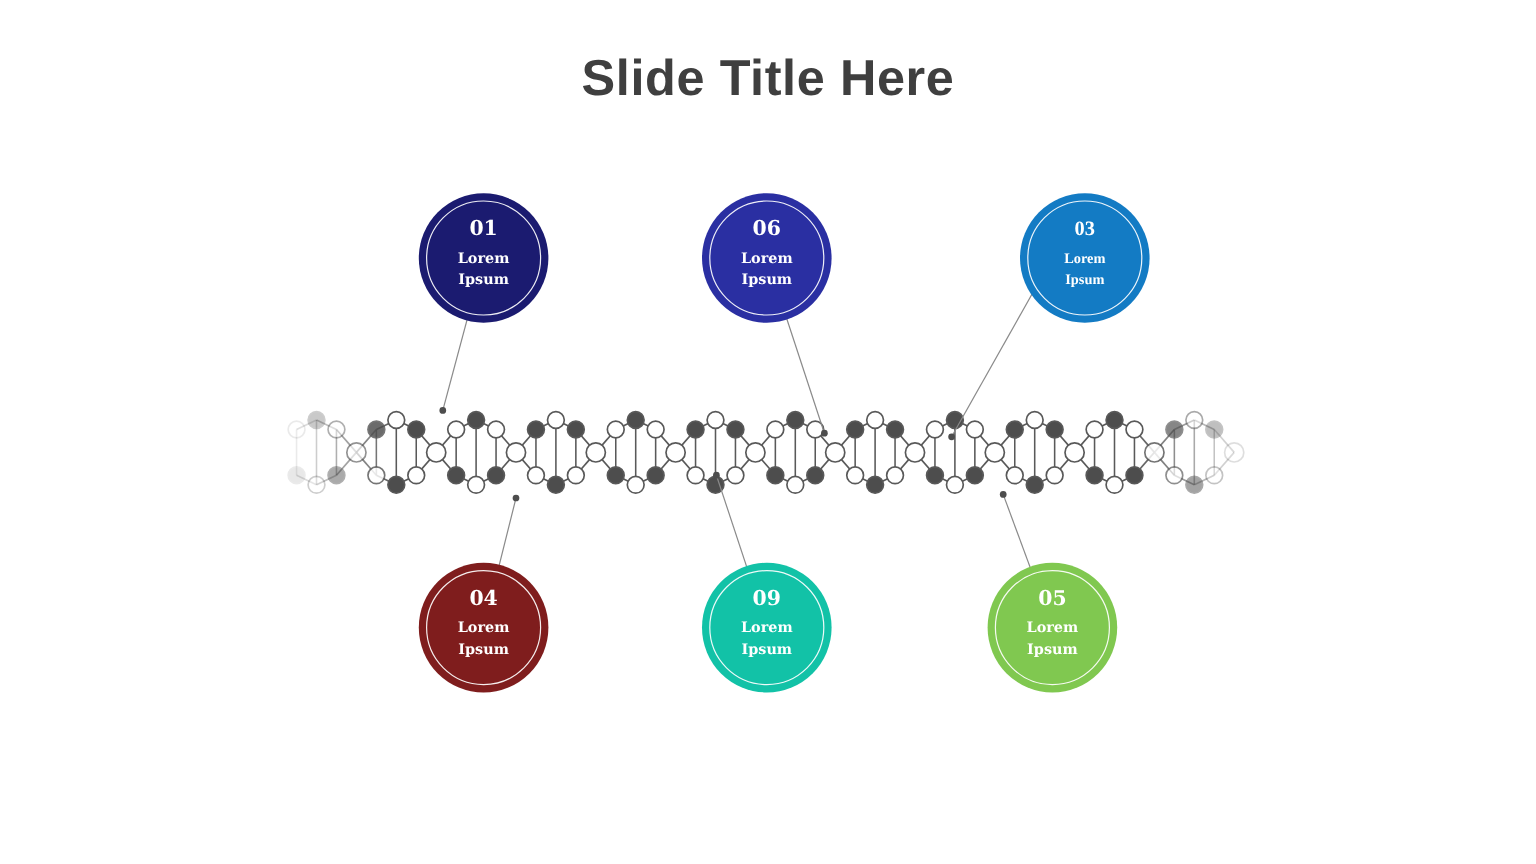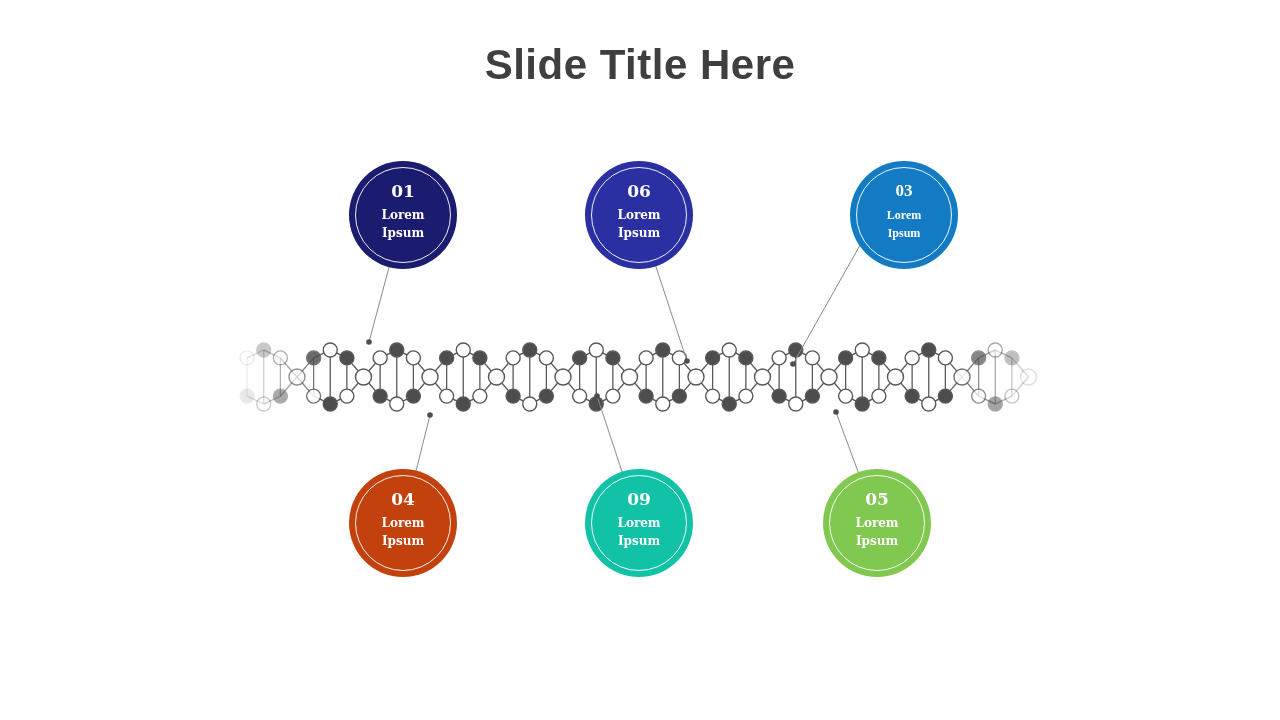--- a/index.html
+++ b/index.html
@@ -279,21 +279,21 @@
     <span class="line">Ipsum</span>
   </div>
 
   <div class="node-circle" style="left: 850px; top: 161px; background: rgb(19, 123, 196); font-family: Liberation Serif, serif;">
     <span class="ring"></span>
     <span class="num">03</span>
     <span class="line">Lorem</span>
     <span class="line">Ipsum</span>
   </div>
 
-  <div class="node-circle" style="left: 349px; top: 469px; background: #c2410c;">
+  <div class="node-circle" style="left: 349px; top: 469px; background: #7f1d1d;">
     <span class="ring"></span>
     <span class="num">04</span>
     <span class="line">Lorem</span>
     <span class="line">Ipsum</span>
   </div>
 
   <div class="node-circle" style="left: 585px; top: 469px; background: rgb(18, 194, 167);">
     <span class="ring"></span>
     <span class="num">09</span>
     <span class="line">Lorem</span>

